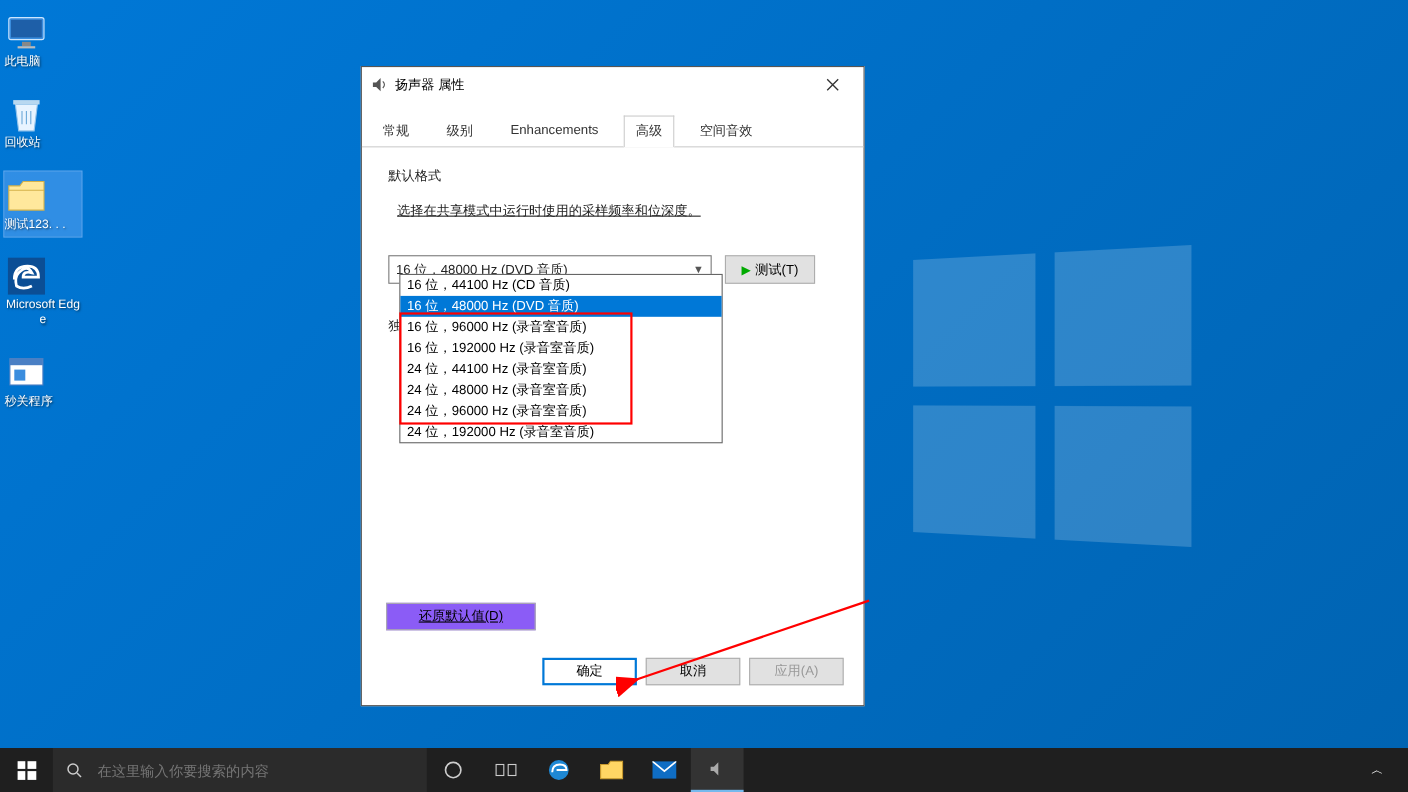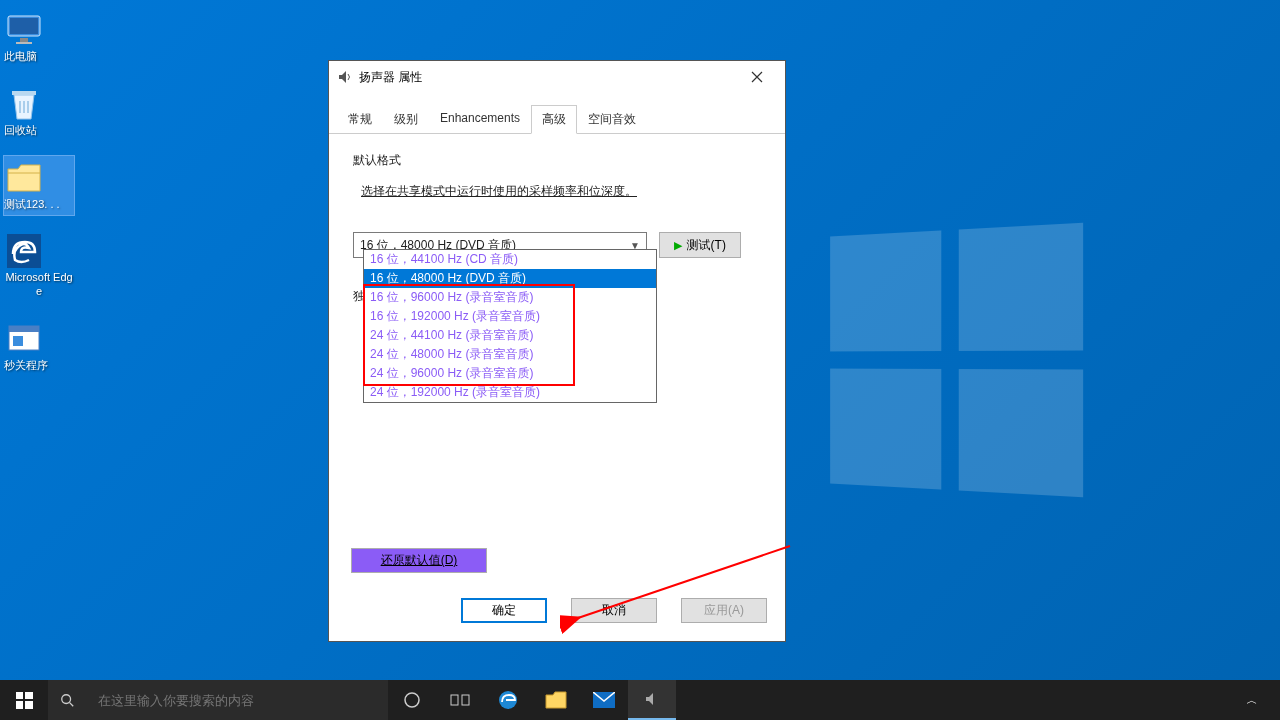--- a/index.html
+++ b/index.html
@@ -20,49 +20,49 @@
 .dicon .ii { width: 40px; height: 36px; display: flex; align-items: center; justify-content: center; }
 .dicon .lbl { color: #fff; font-size: 11px; text-align: center; text-shadow: 1px 1px 2px rgba(0,0,0,0.6); line-height: 1.25; margin-top: 2px; word-break: break-all; }
 .dialog {
   position: absolute; left: 328px; top: 60px; width: 458px; height: 582px;
   background: #fff; border: 1px solid #555;
 }
 .titlebar { height: 32px; display: flex; align-items: center; padding: 4px 8px; }
 .titlebar .ticon { width: 16px; height: 16px; margin-right: 6px; }
 .titlebar .ttext { font-size: 12px; color: #000; flex: 1; }
 .titlebar .close { width: 40px; height: 28px; display: flex; align-items: center; justify-content: center; cursor: pointer; }
-.tabs { display: flex; border-bottom: 1px solid #ccc; padding: 12px 8px 0 8px; }
+.tabs { display: flex; border-bottom: 1px solid #ccc; padding: 12px 8px 0 8px; gap: 12px; }
 .tab { padding: 5px 10px; font-size: 12px; color: #333; cursor: pointer; border: 1px solid transparent; margin-bottom: -1px; }
 .tab.active { border: 1px solid #ccc; border-bottom: 1px solid #fff; background: #fff; }
 .panel { padding: 18px 24px; font-size: 12px; color: #222; }
 .group-label { margin-bottom: 8px; }
 .group-desc { margin: 14px 0 32px 8px; text-decoration: underline; }
 .combo-row { display: flex; gap: 12px; margin-left: 0; }
 .combo { width: 294px; height: 26px; border: 1px solid #7a7a7a; display: flex; align-items: center; justify-content: space-between; padding: 0 6px; font-size: 12px; cursor: pointer; background: #fff; }
 .combo .ch { color: #555; font-size: 10px; }
 .test-btn { width: 82px; height: 26px; border: 1px solid #adadad; background: #e1e1e1; display: flex; align-items: center; justify-content: center; gap: 4px; cursor: pointer; font-size: 12px; }
 .test-btn .play { color: #0a0; font-size: 11px; }
 .dropdown {
   position: absolute; left: 363px; top: 249px; width: 294px;
   background: #fff; border: 1px solid #666; font-size: 12px; z-index: 10;
 }
-.dropdown .opt { padding: 1px 6px; cursor: pointer; color: #8b5cf6; white-space: nowrap; }
+.dropdown .opt { padding: 1px 6px; cursor: pointer; color: #000000; white-space: nowrap; }
 .dropdown .opt.sel { background: #0078d7; color: #fff; }
 .redbox { position: absolute; left: 363px; top: 284px; width: 212px; height: 102px; border: 2px solid #f00; z-index: 11; pointer-events: none; }
 .arrow-svg { position: absolute; left: 560px; top: 540px; z-index: 12; pointer-events: none; }
 .restore-btn { position: absolute; left: 22px; bottom: 68px; width: 136px; height: 25px; border: 1px solid #adadad; background: #8b5cf6; font-size: 12px; cursor: pointer; text-decoration: underline; }
-.footer-btns { position: absolute; right: 18px; bottom: 18px; display: flex; gap: 24px; align-items: flex-end; }
+.footer-btns { position: absolute; right: 18px; bottom: 18px; display: flex; gap: 8px; align-items: flex-end; }
 .fbtn { width: 86px; height: 25px; border: 1px solid #adadad; background: #e1e1e1; font-size: 12px; cursor: pointer; }
 .fbtn.primary { border: 2px solid #0078d7; background:#fff; }
 .fbtn.disabled { color: #999; cursor: default; }
 .taskbar { position: absolute; left: 0; bottom: 0; width: 100%; height: 40px; background: #1f1f1f; display: flex; align-items: center; }
 .tb-start { width: 48px; height: 40px; display: flex; align-items: center; justify-content: center; cursor: pointer; }
 .tb-start .wlogo { width: 17px; height: 17px; display: grid; grid-template-columns: 1fr 1fr; grid-template-rows: 1fr 1fr; gap: 2px; }
 .tb-start .wlogo div { background: #fff; }
-.tb-search { flex: 0 0 340px; height: 40px; background: #2b2b2b; display: flex; align-items: center; padding: 0 12px; gap: 24px; }
+.tb-search { flex: 0 0 340px; height: 40px; background: #2b2b2b; display: flex; align-items: center; padding: 0 12px; gap: 14px; }
 .tb-search input { background: transparent; border: none; color: #ccc; font-size: 13px; outline: none; width: 100%; }
 .tb-icons { display: flex; height: 40px; }
 .tb-icon { width: 48px; height: 40px; display: flex; align-items: center; justify-content: center; cursor: pointer; }
 .tb-icon.active { background: #333; border-bottom: 2px solid #76b9ed; }
 .tb-right { margin-left: auto; display: flex; align-items: center; padding-right: 10px; }
 .tb-up { width: 36px; height: 40px; display: flex; align-items: center; justify-content: center; color: #fff; cursor: pointer; }
 </style>
 </head>
 <body>
 

